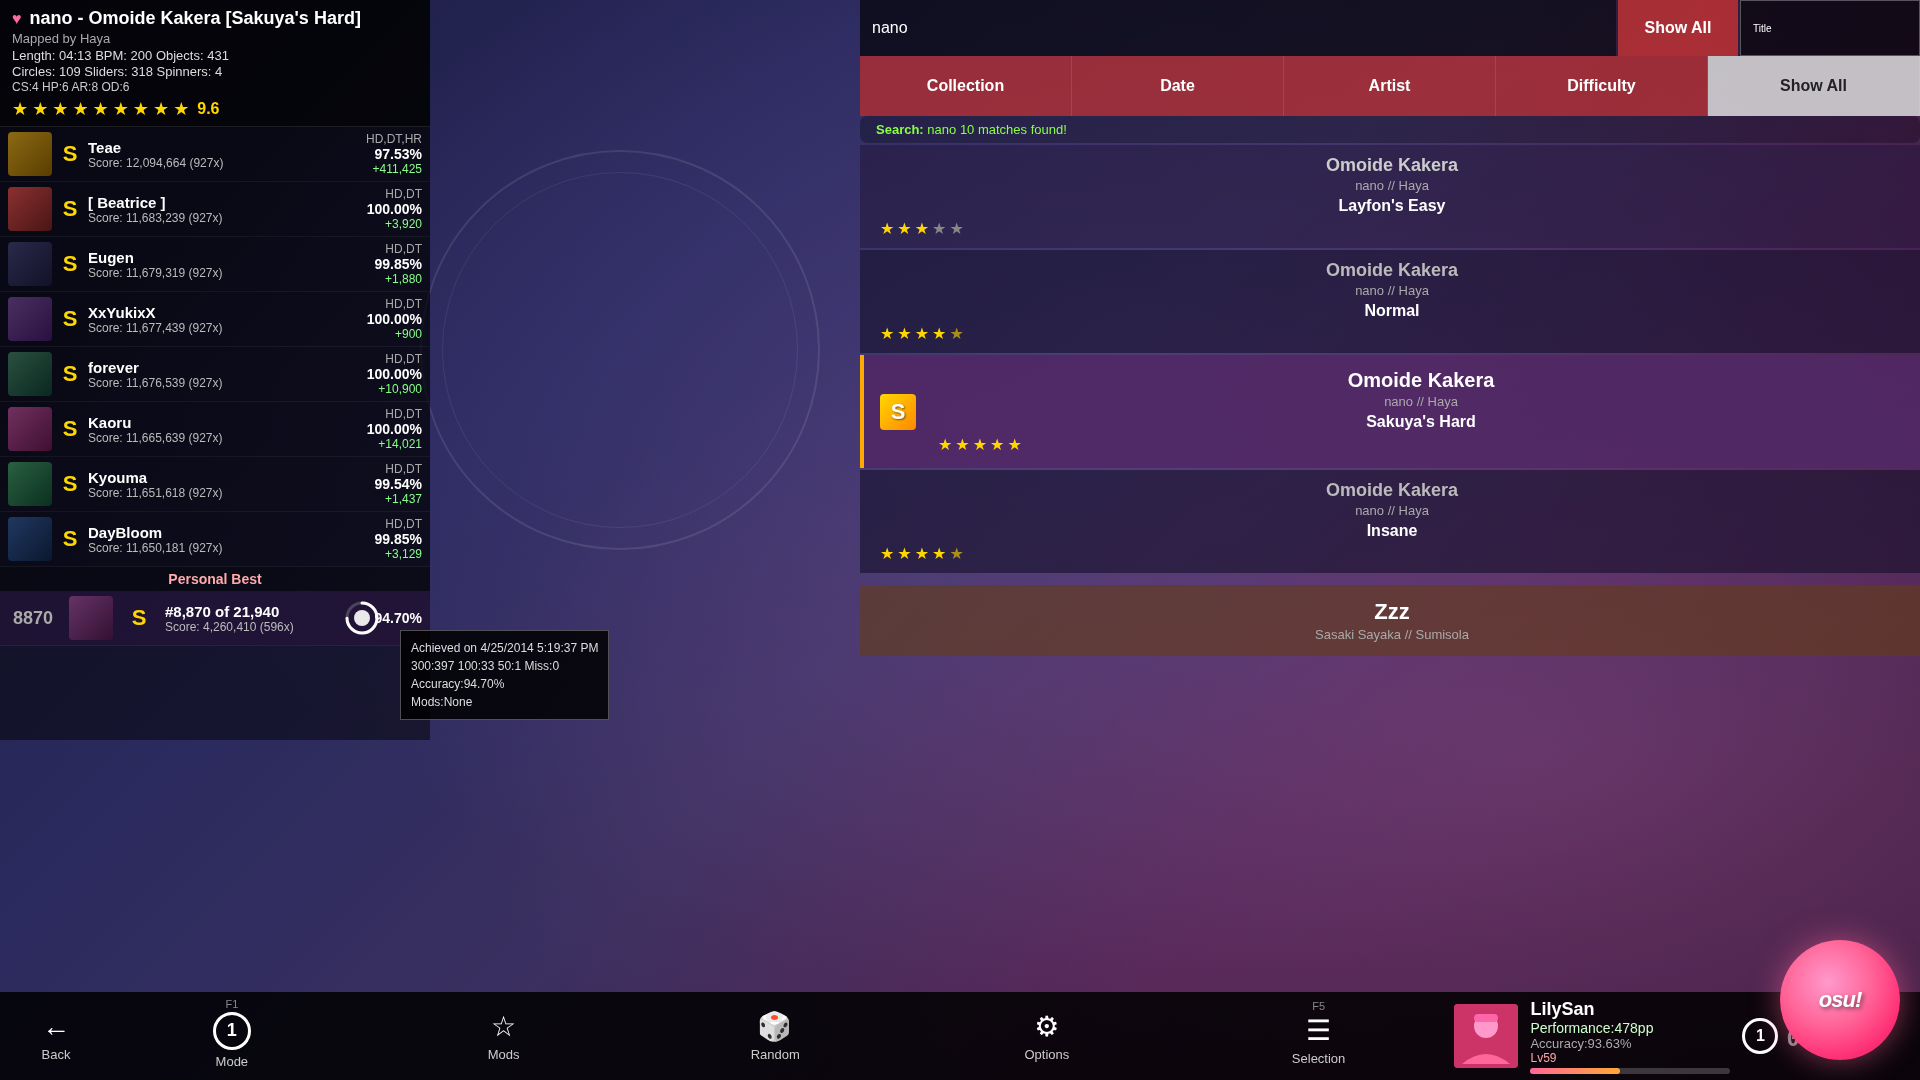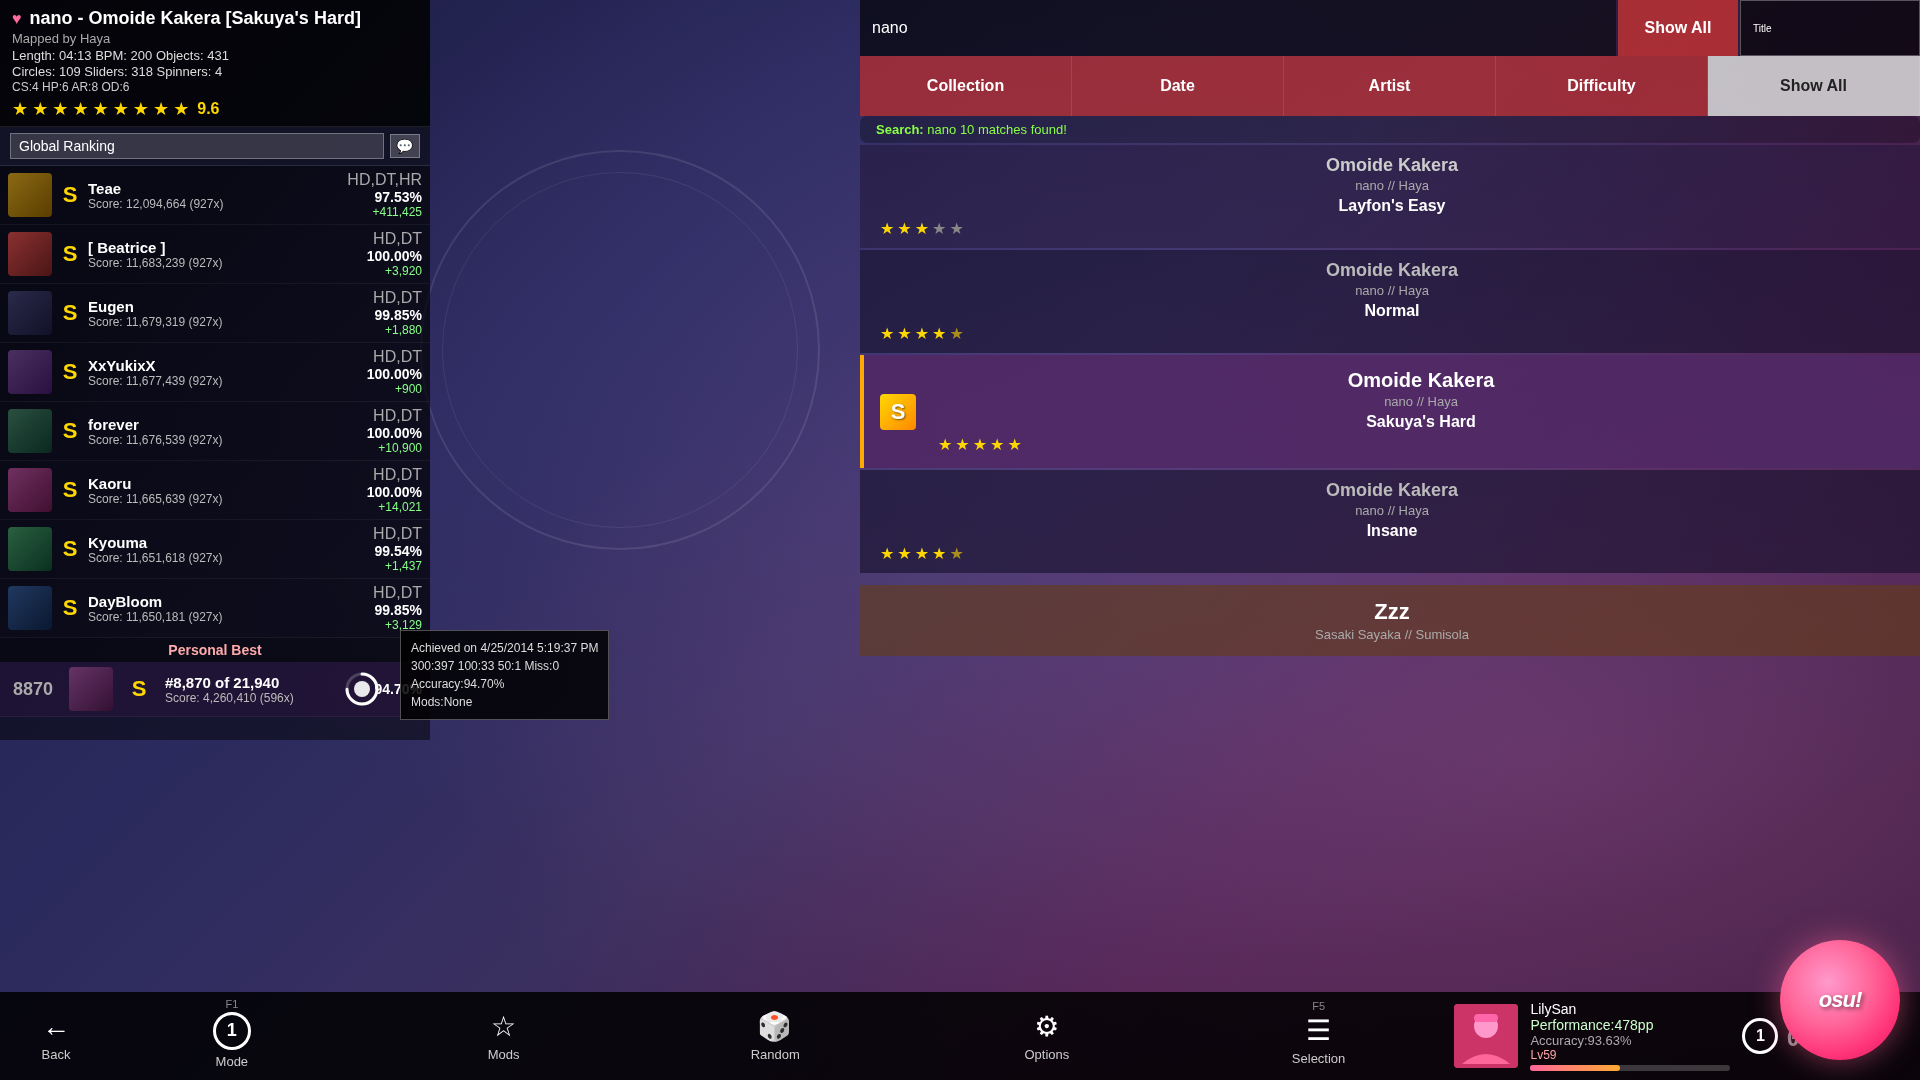--- a/index.html
+++ b/index.html
@@ -194,21 +194,21 @@
     }
     .lb-score {
       font-size: 12px;
       color: #bbb;
     }
     .lb-right {
       text-align: right;
       flex-shrink: 0;
     }
     .lb-mods {
-      font-size: 16px;
+      font-size: 12px;
       color: #aaa;
       text-align: right;
     }
     .lb-acc {
       font-size: 14px;
       font-weight: bold;
       color: white;
     }
     .lb-pp {
       font-size: 12px;
@@ -486,22 +486,22 @@
       overflow: hidden;
       display: flex;
       align-items: center;
       justify-content: center;
       font-size: 24px;
     }
     .player-info {
       flex: 1;
     }
     .player-name {
-      font-size: 14px;
-      font-weight: normal;
+      font-size: 18px;
+      font-weight: bold;
       color: white;
     }
     .player-pp {
       font-size: 14px;
       color: #ccffcc;
     }
     .player-acc {
       font-size: 13px;
       color: #aaa;
     }
@@ -608,24 +608,20 @@
       <span class="star">★</span>
       <span class="star">★</span>
       <span class="star">★</span>
       <span class="star">★</span>
       <span class="star">★</span>
       <span class="star">★</span>
       <span class="star-rating">9.6</span>
     </div>
   </div>
 
-  <div class="ranking-header">
-    <input class="ranking-title-input" type="text" value="Global Ranking" style="">
-    <div class="chat-icon">💬</div>
-  </div>
 
   <div class="leaderboard">
 
     <div class="lb-entry">
       <div class="lb-avatar">
           <div class="lb-avatar-img a1"></div>
         </div>
       <div class="lb-grade">S</div>
       <div class="lb-info">
         <div class="lb-name">Teae</div>

